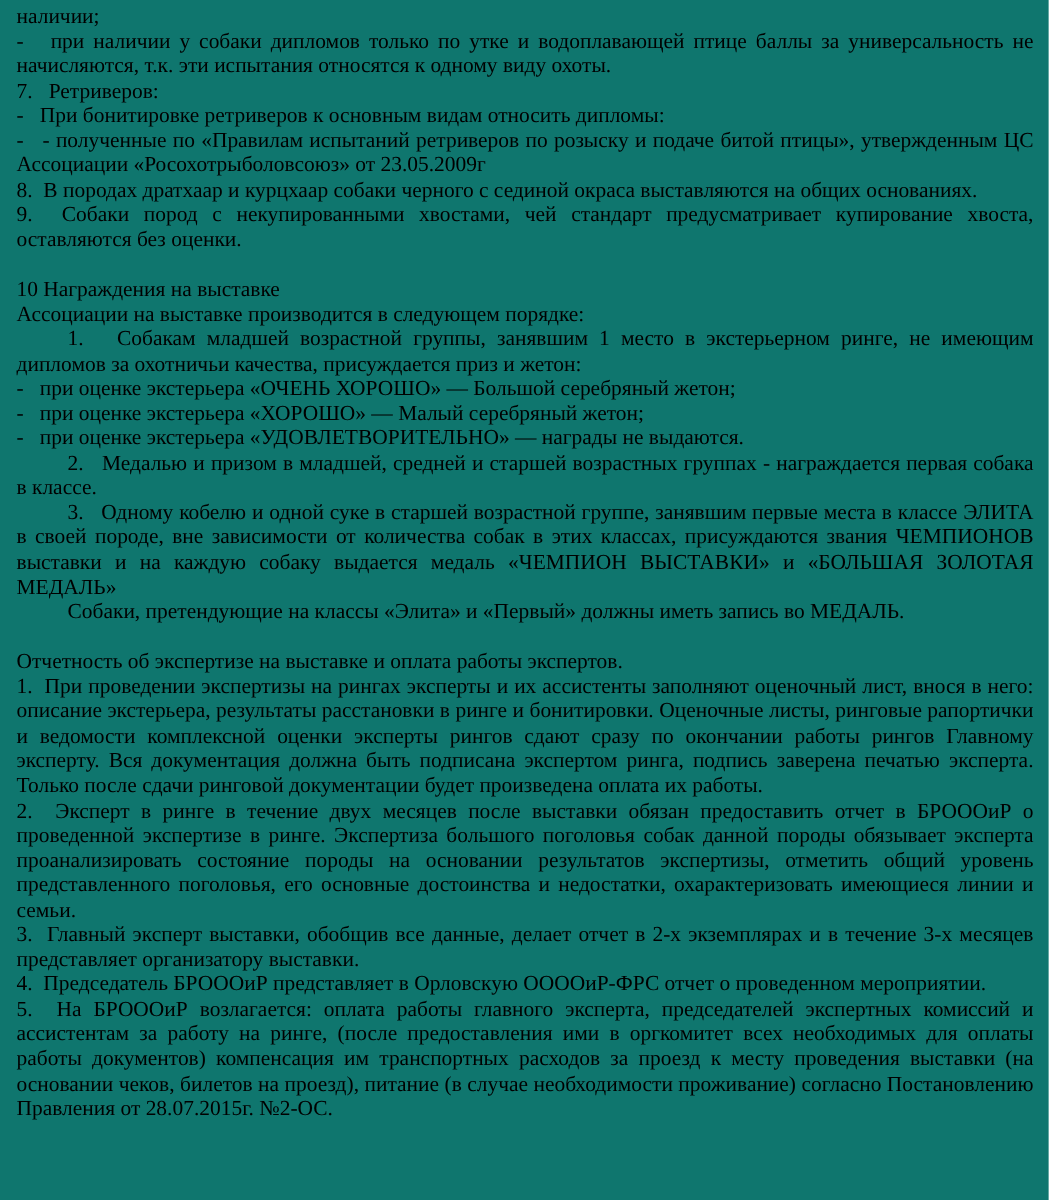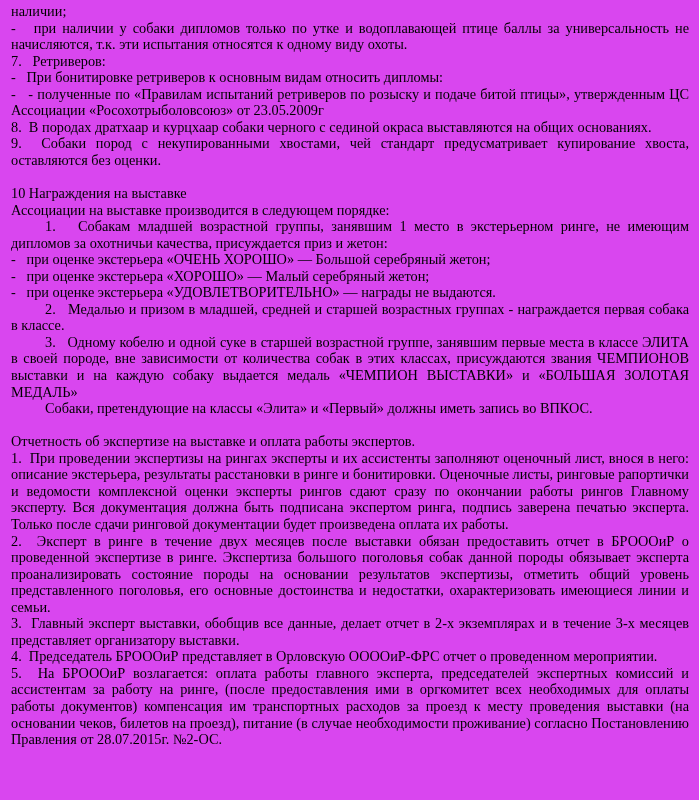--- a/index.html
+++ b/index.html
@@ -20,40 +20,40 @@
   .page p { margin: 0; }
   .j { text-align: justify; }
   .l { text-align: left; }
   .c { text-align: left; }
   .ind { text-indent: 34px; }
   .blank { height: 16.55px; }
 </style>
 </head>
 <body>
 
-<div class="page" style="background: #d946ef; color: rgb(0, 0, 0);">
+<div class="page" style="background: #0f766e; color: rgb(0, 0, 0);">
   <p class="l">наличии;</p>
   <p class="j">-&nbsp;&nbsp;&nbsp;при наличии у собаки дипломов только по утке и водоплавающей птице баллы за универсальность не начисляются, т.к. эти испытания относятся к одному виду охоты.</p>
   <p class="l">7.&nbsp;&nbsp;&nbsp;Ретриверов:</p>
   <p class="l">-&nbsp;&nbsp;&nbsp;При бонитировке ретриверов к основным видам относить дипломы:</p>
   <p class="j">-&nbsp;&nbsp;&nbsp;- полученные по «Правилам испытаний ретриверов по розыску и подаче битой птицы», утвержденным ЦС Ассоциации «Росохотрыболовсоюз» от 23.05.2009г</p>
   <p class="j">8.&nbsp;&nbsp;В породах дратхаар и курцхаар собаки черного с сединой окраса выставляются на общих основаниях.</p>
   <p class="j">9.&nbsp;&nbsp;Собаки пород с некупированными хвостами, чей стандарт предусматривает купирование хвоста, оставляются без оценки.</p>
 
   <div class="blank"></div>
 
   <p class="c">10 Награждения на выставке</p>
   <p class="c">Ассоциации на выставке производится в следующем порядке:</p>
   <p class="j ind">1.&nbsp;&nbsp;&nbsp;Собакам младшей возрастной группы, занявшим 1 место в экстерьерном ринге, не имеющим дипломов за охотничьи качества, присуждается приз и жетон:</p>
   <p class="l">-&nbsp;&nbsp;&nbsp;при оценке экстерьера «ОЧЕНЬ ХОРОШО» — Большой серебряный жетон;</p>
   <p class="l">-&nbsp;&nbsp;&nbsp;при оценке экстерьера «ХОРОШО» — Малый серебряный жетон;</p>
   <p class="l">-&nbsp;&nbsp;&nbsp;при оценке экстерьера «УДОВЛЕТВОРИТЕЛЬНО» — награды не выдаются.</p>
   <p class="j ind">2.&nbsp;&nbsp;&nbsp;Медалью и призом в младшей, средней и старшей возрастных группах - награждается первая собака в классе.</p>
   <p class="j ind">3.&nbsp;&nbsp;&nbsp;Одному кобелю и одной суке в старшей возрастной группе, занявшим первые места в классе ЭЛИТА в своей породе, вне зависимости от количества собак в этих классах, присуждаются звания ЧЕМПИОНОВ выставки и на каждую собаку выдается медаль «ЧЕМПИОН ВЫСТАВКИ» и «БОЛЬШАЯ ЗОЛОТАЯ МЕДАЛЬ»</p>
-  <p class="l ind">Собаки, претендующие на классы «Элита» и «Первый» должны иметь запись во ВПКОС.</p>
+  <p class="l ind">Собаки, претендующие на классы «Элита» и «Первый» должны иметь запись во МЕДАЛЬ.</p>
 
   <div class="blank"></div>
 
   <p class="c">Отчетность об экспертизе на выставке и оплата работы экспертов.</p>
   <p class="j">1.&nbsp;&nbsp;При проведении экспертизы на рингах эксперты и их ассистенты заполняют оценочный лист, внося в него: описание экстерьера, результаты расстановки в ринге и бонитировки. Оценочные листы, ринговые рапортички и ведомости комплексной оценки эксперты рингов сдают сразу по окончании работы рингов Главному эксперту. Вся документация должна быть подписана экспертом ринга, подпись заверена печатью эксперта. Только после сдачи ринговой документации будет произведена оплата их работы.</p>
   <p class="j">2.&nbsp;&nbsp;Эксперт в ринге в течение двух месяцев после выставки обязан предоставить отчет в БРОООиР о проведенной экспертизе в ринге. Экспертиза большого поголовья собак данной породы обязывает эксперта проанализировать состояние породы на основании результатов экспертизы, отметить общий уровень представленного поголовья, его основные достоинства и недостатки, охарактеризовать имеющиеся линии и семьи.</p>
   <p class="j">3.&nbsp;&nbsp;Главный эксперт выставки, обобщив все данные, делает отчет в 2-х экземплярах и в течение 3-х месяцев представляет организатору выставки.</p>
   <p class="l">4.&nbsp;&nbsp;Председатель БРОООиР представляет в Орловскую ООООиР-ФРС отчет о проведенном мероприятии.</p>
   <p class="j">5.&nbsp;&nbsp;На БРОООиР возлагается: оплата работы главного эксперта, председателей экспертных комиссий и ассистентам за работу на ринге, (после предоставления ими в оргкомитет всех необходимых для оплаты работы документов) компенсация им транспортных расходов за проезд к месту проведения выставки (на основании чеков, билетов на проезд), питание (в случае необходимости проживание) согласно Постановлению Правления от 28.07.2015г. №2-ОС.</p>
 </div>

